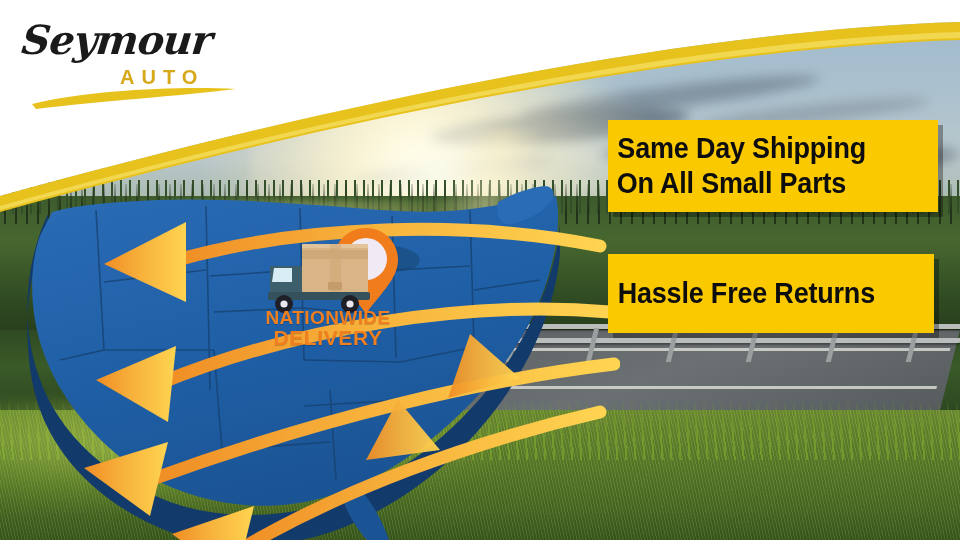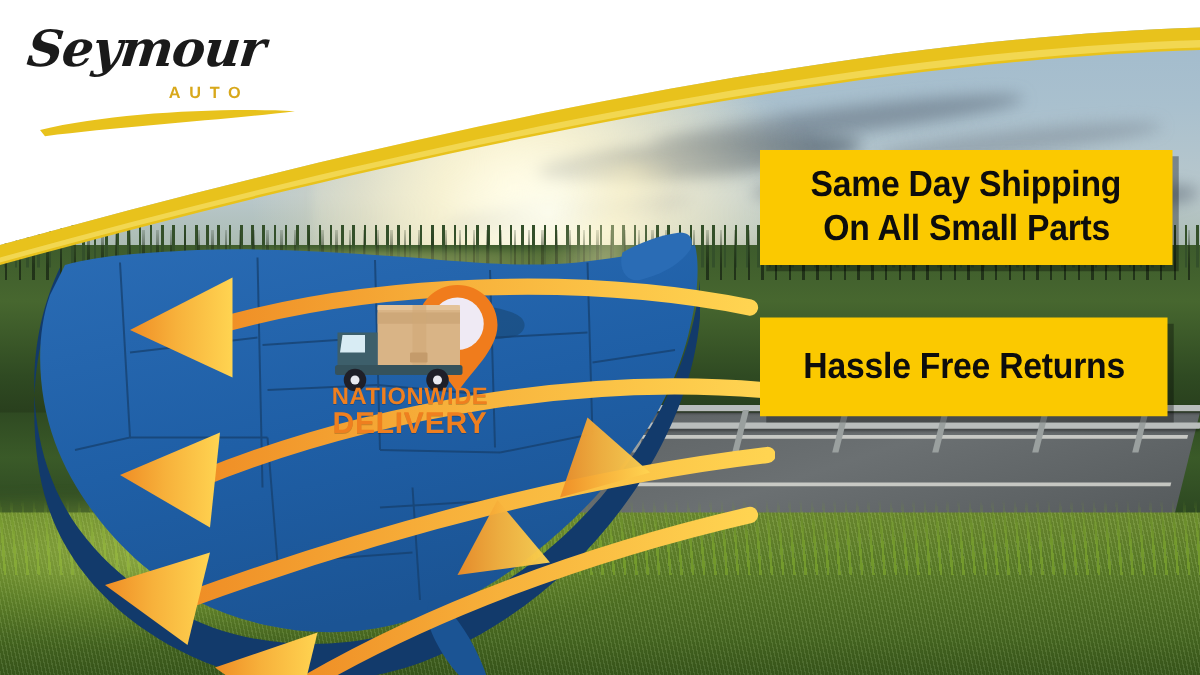--- a/index.html
+++ b/index.html
@@ -125,48 +125,48 @@
   
   .logo{position:absolute;left:14px;top:12px;width:240px;height:90px;}
   .logo-script{
     position:absolute;left:8px;top:4px;
     font-family:"DejaVu Serif", serif;
     font-style:italic;font-weight:700;
     font-size:40px;letter-spacing:-1px;color:#1a1a1a;
     transform:skewX(-6deg);
   }
   .logo-auto{
-    position:absolute;left:121px;top:54px;
+    position:absolute;left:106px;top:54px;
     font-family:"Liberation Sans", sans-serif;
-    font-weight:700;font-size:13px;letter-spacing:7px;color:#d8a81b;
+    font-weight:700;font-size:20px;letter-spacing:7px;color:#d8a81b;
   }
   .logo-swoosh{position:absolute;left:16px;top:72px;}
 
   
   .map-wrap{position:absolute;left:0;top:150px;width:620px;height:390px;}
 
   
   .delivery{position:absolute;left:258px;top:222px;width:150px;height:150px;}
   .nationwide{
     position:absolute;left:258px;top:308px;width:140px;
     text-align:center;color:#ef7f1f;
     font-family:"Liberation Sans", sans-serif;
     font-weight:700;line-height:1.02;
     text-shadow:0 1px 0 rgba(0,0,0,.18);
   }
   .nw-1{font-size:19px;letter-spacing:.4px;}
-  .nw-2{font-size:24px;letter-spacing:.6px;}
+  .nw-2{font-size:21px;letter-spacing:.6px;}
 
   
   .callout{
     position:absolute;
     background:#fbc900;
     color:#0d0d0d;
     display:flex;flex-direction:column;
-    align-items:center;justify-content:center;
+    align-items:flex-start;justify-content:center;
     text-align:center;
     box-shadow:5px 5px 0 rgba(0,0,0,.32);
   }
   .callout .line{
     font-family:"Liberation Sans Narrow","Liberation Sans", sans-serif;
     font-weight:700;
     font-size:29px;
     line-height:1.22;
     letter-spacing:-.2px;
     transform:scaleX(.93);

